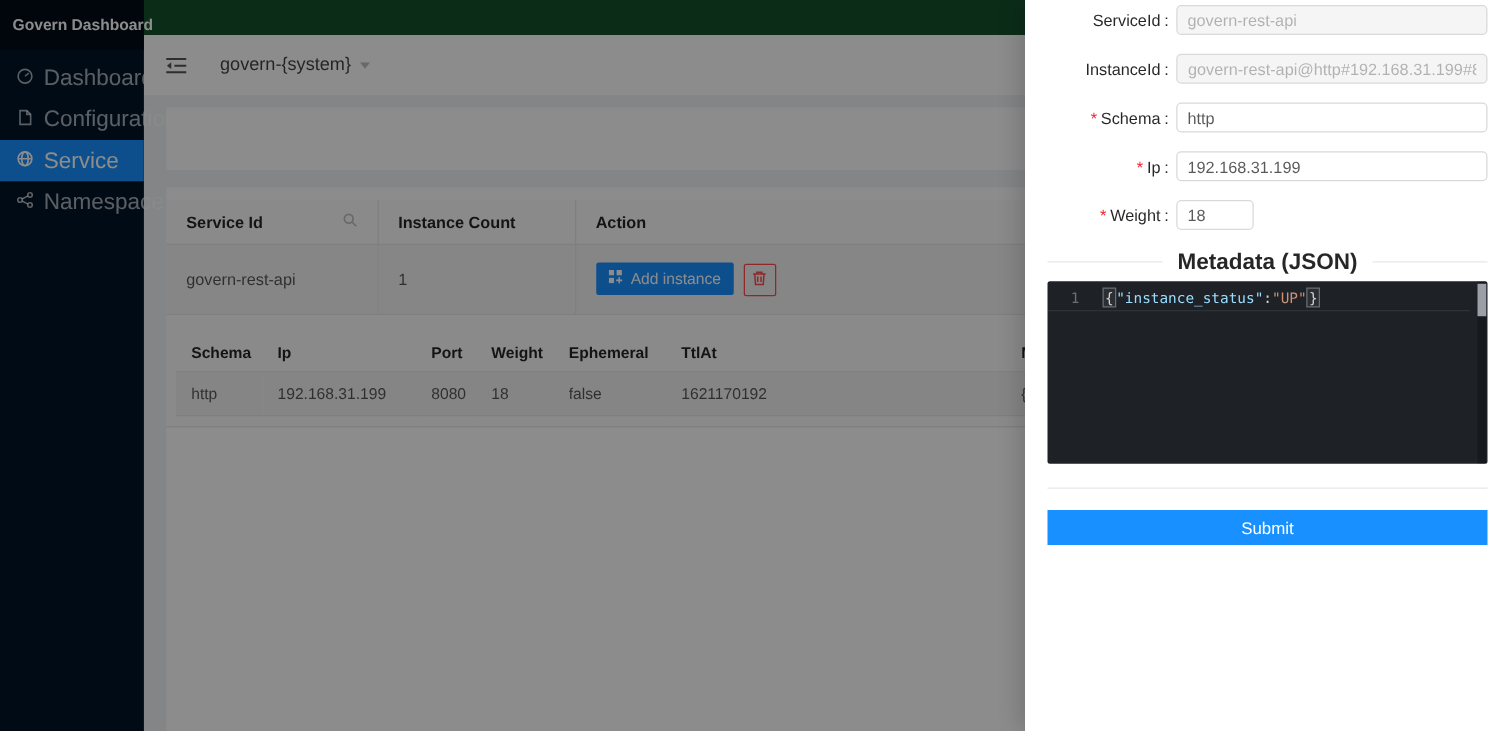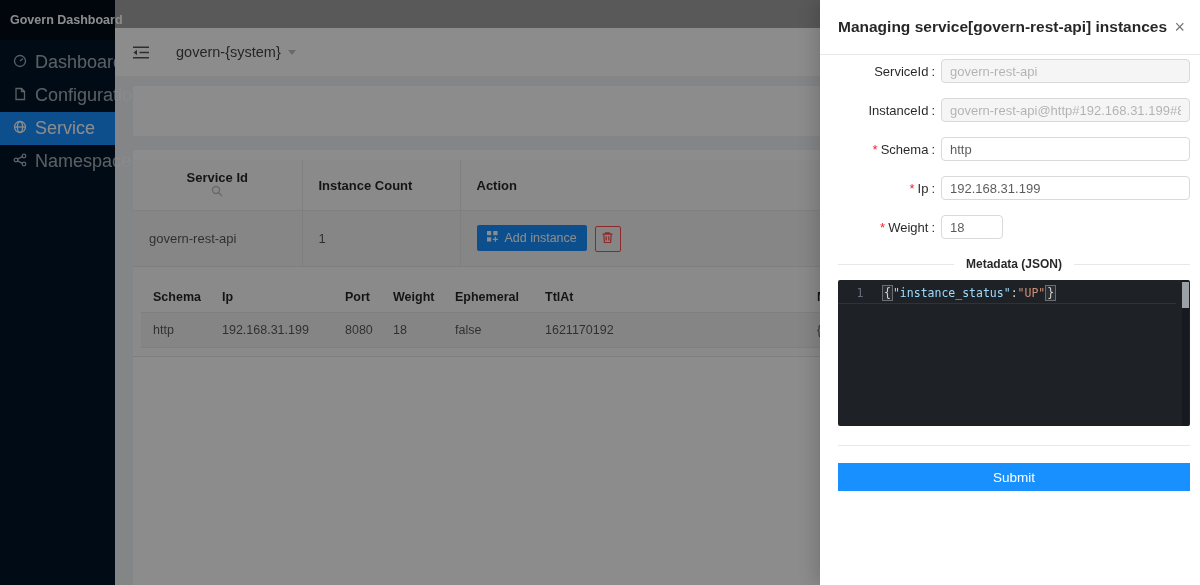--- a/index.html
+++ b/index.html
@@ -1,19 +1,19 @@
 <!DOCTYPE html>
 <html><head>
 <meta charset="utf-8">
 <style>
   * { box-sizing: border-box; margin: 0; padding: 0; }
   html,body { width:1200px; height:585px; overflow:hidden; }
   body { font-family:"Liberation Sans","DejaVu Sans",sans-serif; font-size:13px; }
 
-  .app { position:relative; width:1200px; height:585px; background:#a3a3a3; overflow:hidden;padding-left:10px; }
+  .app { position:relative; width:1200px; height:585px; background:#14532d; overflow:hidden;padding-left:10px; }
 
   
   .sidebar { position:absolute; left:0; top:0; width:115px; height:100%; background:#001529; z-index:10; }
   .logo { height:40px; display:flex; align-items:center; padding-left:10px; background:#000c17;
           color:#fff; font-size:12.5px; font-weight:700; white-space:nowrap; }
   .side-nav { padding-top:6px; }
   .side-item { height:33px; display:flex; align-items:center; gap:8px; padding-left:13px;
                color:rgba(255,255,255,0.65); font-size:18px; cursor:pointer; white-space:nowrap; }
   .side-item svg { flex:0 0 auto; stroke:currentColor; fill:none; stroke-width:1.3; }
   .side-item.active { background:#1890ff; color:#fff; }
@@ -29,21 +29,21 @@
   .content { position:absolute; top:48px; left:0; right:0; bottom:0; background:#f0f2f5; padding:10px 16px 0 18px; }
   .card { background:#fff; border-radius:2px; }
   .card-filter { height:50px; }
   .card-table { margin-top:14px; padding-top:10px; height:448px; overflow:hidden; }
 
   table { border-collapse:collapse; width:100%; table-layout:fixed; }
   .svc-table th, .svc-table td { text-align:left; border-bottom:1px solid #e8e8e8; border-right:1px solid #e8e8e8; overflow:hidden; white-space:nowrap; }
   .svc-table th:last-child, .svc-table td:last-child { border-right:none; }
   .svc-table th { background:#fbfbfb; padding:10px 16px; font-size:13px; font-weight:700; color:rgba(0,0,0,0.85); }
   .svc-table td { background:#f4f4f4; padding:14px 16px; font-size:13px; color:rgba(0,0,0,0.65); }
-  .th-flex { display:flex; align-items:center; justify-content:space-between;flex-direction:column; }
+  .th-flex { display:flex; align-items:center; justify-content:space-between; }
 
   .btn-add { display:inline-flex; align-items:center; gap:7px; height:26px; padding:0 10px;
              background:#1890ff; color:#fff; border:none; border-radius:2px; font-size:12.5px; cursor:pointer; }
   .btn-del { display:inline-flex; align-items:center; justify-content:center; width:26px; height:26px;
              background:transparent; border:1px solid #ff4d4f; border-radius:2px; margin-left:8px;
              vertical-align:middle; cursor:pointer; }
 
   .expand-area { padding:15px 8px 8px 8px; background:#fbfbfb; border-bottom:1px solid #e8e8e8; }
   .inst-table th { background:#fcfcfc; padding:8px 12px; font-size:12.5px; font-weight:700;
                    color:rgba(0,0,0,0.85); text-align:left; border-bottom:1px solid #e8e8e8; white-space:nowrap; overflow:hidden; }
@@ -74,21 +74,21 @@
   .inp.short { width:62px; }
 
   .switch { position:relative; width:50px; height:22px; border-radius:11px; background:rgba(0,0,0,0.25);
             cursor:pointer; }
   .switch::before { content:""; position:absolute; left:2px; top:2px; width:18px; height:18px;
                     border-radius:50%; background:#fff; }
   .switch-label { position:absolute; right:7px; top:4.5px; font-size:11.5px; color:rgba(255,255,255,0.95); }
 
   .meta-divider { display:flex; align-items:center; margin:8px 0 6px; height:20px; }
   .meta-divider .line { flex:1; height:1px; background:#e8e8e8; }
-  .meta-divider .txt { margin:0 12px; font-size:12px; font-weight:700; color:rgba(0,0,0,0.85); }
+  .meta-divider .txt { margin:0 12px; font-size:18px; font-weight:700; color:rgba(0,0,0,0.85); }
 
   .editor { position:relative; height:146px; background:#1e2227; border-radius:2px; overflow:hidden;
             font-family:"DejaVu Sans Mono","Liberation Mono",monospace; font-size:11.5px; }
   .ed-line { display:flex; align-items:center; padding-top:6px; padding-bottom:3px;
              border-bottom:1px solid rgba(255,255,255,0.08); margin-right:14px; }
   .ed-gutter { flex:0 0 44px; text-align:center; color:#68707c; }
   .ed-code { white-space:pre; color:#d4d4d4; }
   .tk-brace { color:#d4d4d4; border:1px solid rgba(255,255,255,0.30); background:rgba(255,255,255,0.06); padding:0 1px; }
   .tk-key { color:#9cdcfe; }
   .tk-colon { color:#d4d4d4; }
@@ -255,24 +255,20 @@
             </tbody>
           </table>
         </div>
       </div>
     </div>
   </div>
 
   <div class="mask"></div>
 
   <aside class="drawer">
-    <div class="drawer-header">
-      <span class="drawer-title">Managing service[govern-rest-api] instances</span>
-      <button class="drawer-close">×</button>
-    </div>
     <div class="drawer-body">
 
       <div class="f-row">
         <span class="f-label"><span>ServiceId</span></span>
         <input class="inp full f-ctrl" disabled="" value="govern-rest-api" style="">
       </div>
 
       <div class="f-row">
         <span class="f-label"><span>InstanceId</span></span>
         <input class="inp full f-ctrl" disabled="" value="govern-rest-api@http#192.168.31.199#8080" style="">

